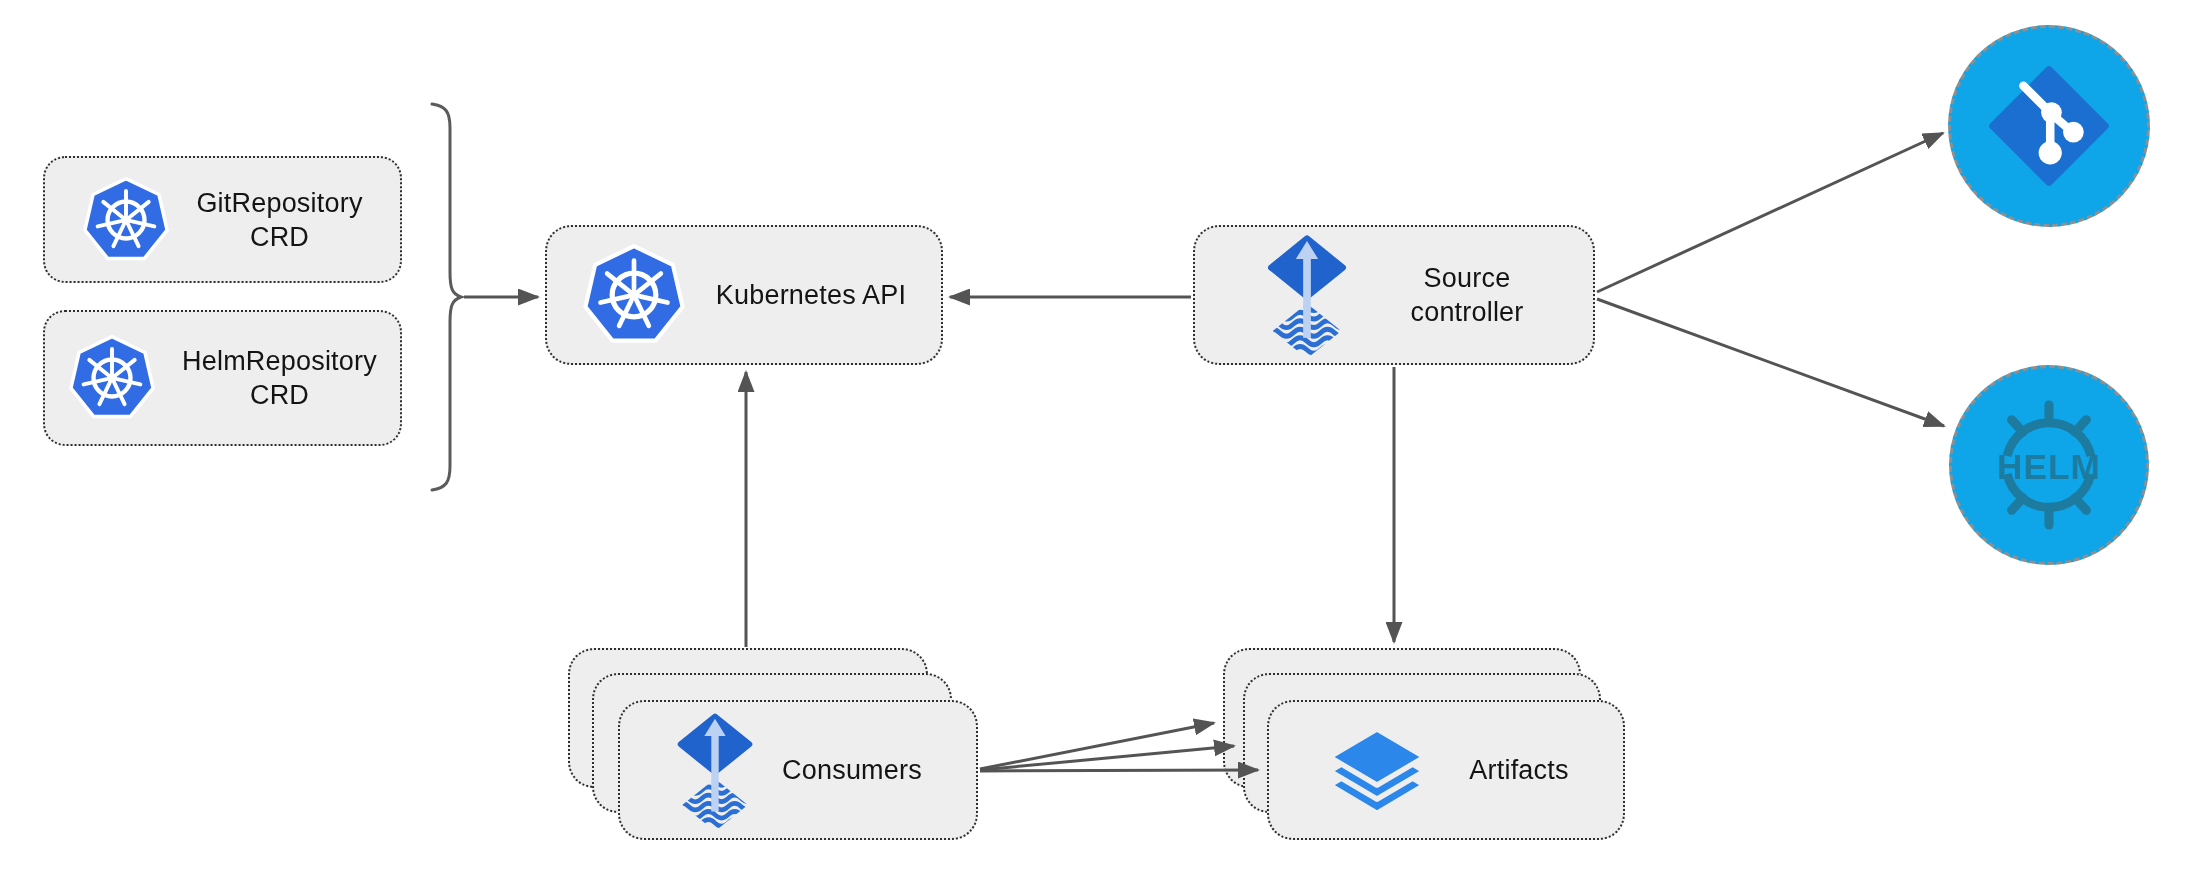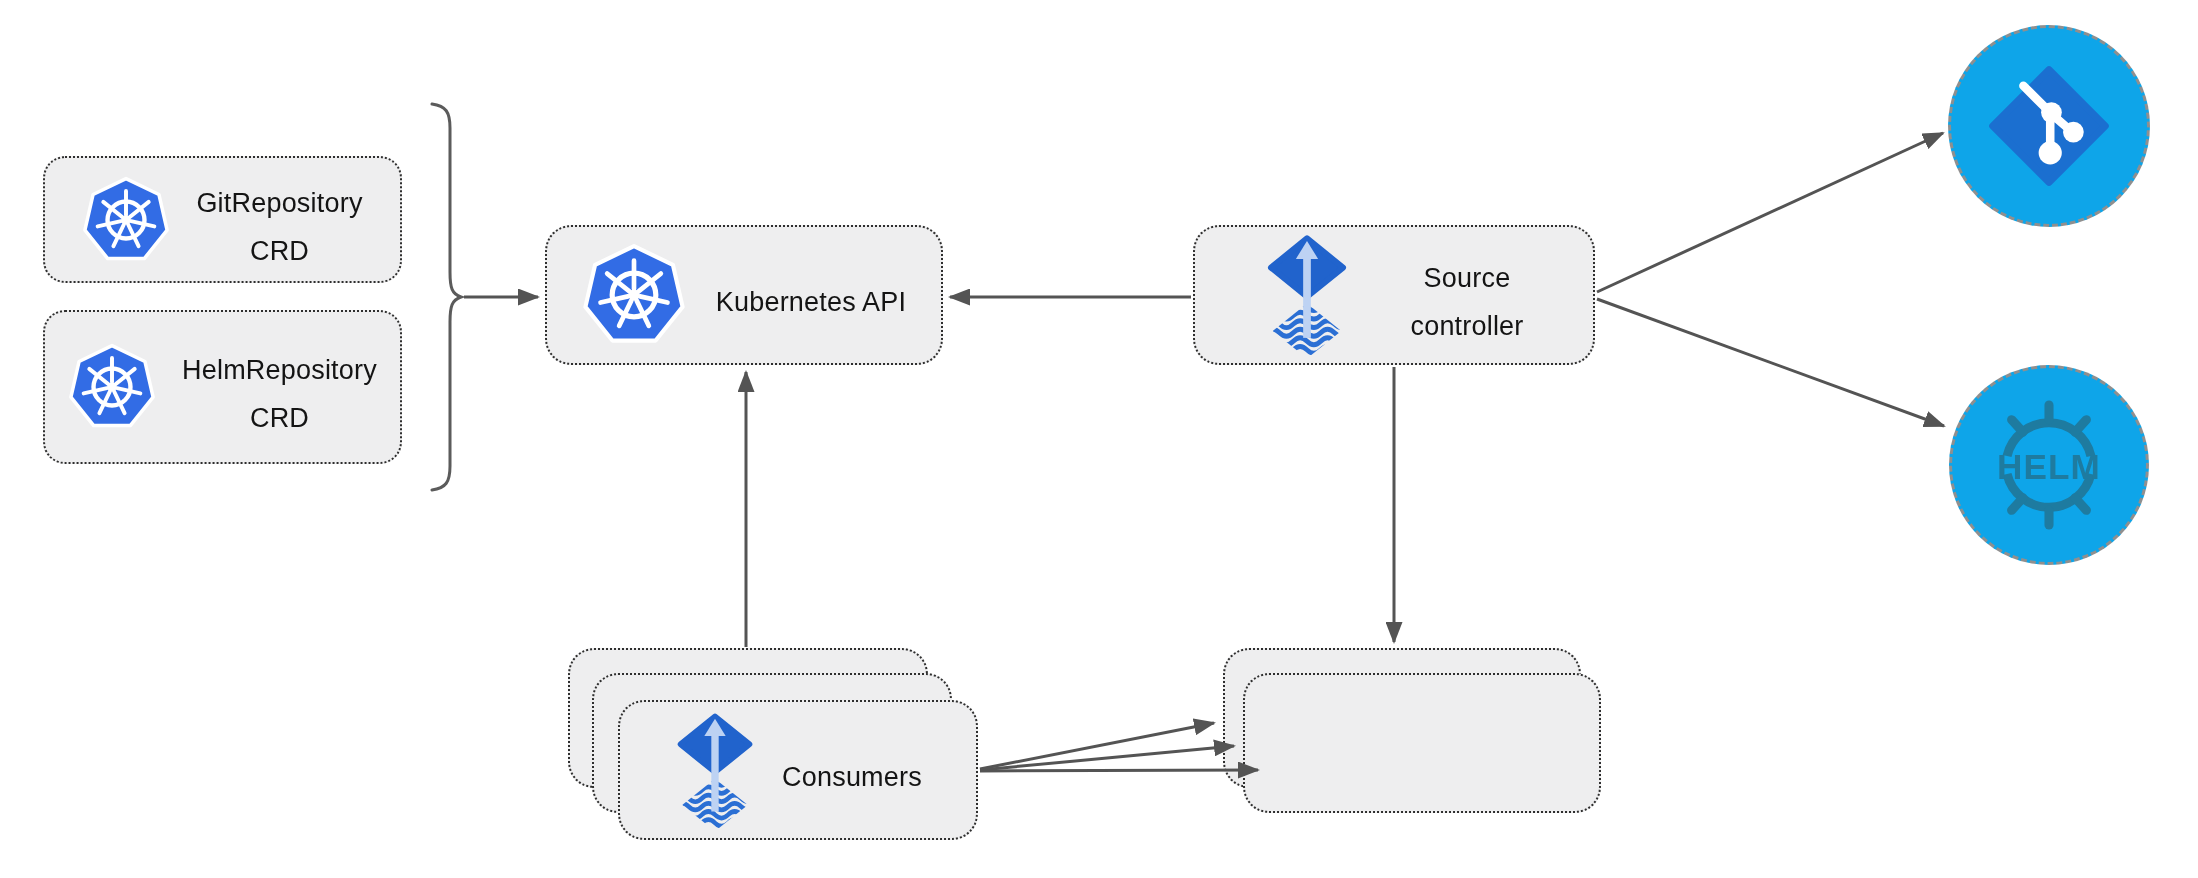--- a/index.html
+++ b/index.html
@@ -10,21 +10,21 @@
   .edges{position:absolute;left:0;top:0;width:2198px;height:878px;z-index:5;pointer-events:none;}
   .node{
     position:absolute;box-sizing:border-box;background:#eeeeef;
     border:2.5px dotted #2e2e2e;border-radius:26px;
     display:flex;align-items:center;justify-content:center;gap:26px;z-index:2;
   }
   .node.back{z-index:1;}
   .node.mid{z-index:2;}
   .node.front{z-index:3;}
   .node .label{font-size:27px;line-height:34px;text-align:center;letter-spacing:.2px;}
-  .node .label span{display:block;white-space:nowrap;margin-top:14px;}
+  .node .label span{display:block;white-space:nowrap;}
   .crd{border-radius:22px;}
   .circle-node{
     position:absolute;box-sizing:border-box;border-radius:50%;
     background:#0ea5e9;border:3px dashed #8f8f8f;
     display:flex;align-items:center;justify-content:center;z-index:2;
   }
   svg{display:block;}
 </style>
 </head>
 <body>
@@ -45,21 +45,21 @@
       </g>
       <circle cx="50" cy="50" r="21" fill="none" stroke="#ffffff" stroke-width="5"></circle>
       <circle cx="50" cy="50" r="5.5" fill="#ffffff"></circle>
     </svg>
     <div class="label">
       <span>GitRepository</span>
       <span>CRD</span>
     </div>
   </div>
 
-  <div class="node crd" style="left:43px;top:310px;width:359px;height:154px;">
+  <div class="node crd" style="left:43px;top:310px;width:359px;height:136px;">
     <svg width="88" height="88" viewBox="0 0 100 100">
       <polygon points="50,3 87.4,21 96.7,61.4 70.8,93.8 29.2,93.8 3.3,61.4 12.6,21" fill="#326ce5" stroke="#ffffff" stroke-width="4" stroke-linejoin="round"></polygon>
       <g stroke="#ffffff" stroke-width="4.5" stroke-linecap="round">
         <line x1="50" y1="44" x2="50" y2="17"></line>
         <line x1="54.7" y1="46.3" x2="75.8" y2="29.4"></line>
         <line x1="55.8" y1="51.3" x2="82.2" y2="57.3"></line>
         <line x1="52.6" y1="55.4" x2="64.3" y2="79.7"></line>
         <line x1="47.4" y1="55.4" x2="35.7" y2="79.7"></line>
         <line x1="44.2" y1="51.3" x2="17.8" y2="57.3"></line>
         <line x1="45.3" y1="46.3" x2="24.2" y2="29.4"></line>
@@ -139,20 +139,30 @@
       <line x1="50" y1="120" x2="50" y2="22" stroke="#bdd2f3" stroke-width="9"></line>
       <polygon points="50,7 37,28 63,28" fill="#bdd2f3"></polygon>
     </svg>
     <div class="label">
       <span>Consumers</span>
     </div>
   </div>
 
   <div class="node back" style="left:1223px;top:648px;width:358px;height:140px;"></div>
   <div class="node mid" style="left:1243px;top:673px;width:358px;height:140px;"></div>
+  <div class="node front" style="left:1267px;top:700px;width:358px;height:140px;gap:38px;">
+    <svg width="108" height="108" viewBox="0 0 100 100">
+      <polygon points="50,38 94,64 50,90 6,64" fill="#2b87ea" stroke="#eeeeef" stroke-width="5" stroke-linejoin="round"></polygon>
+      <polygon points="50,25 94,51 50,77 6,51" fill="#2b87ea" stroke="#eeeeef" stroke-width="5" stroke-linejoin="round"></polygon>
+      <polygon points="50,12 94,38 50,64 6,38" fill="#2b87ea" stroke="#eeeeef" stroke-width="5" stroke-linejoin="round"></polygon>
+    </svg>
+    <div class="label">
+      <span>Artifacts</span>
+    </div>
+  </div>
 
   <div class="circle-node" style="left:1948px;top:25px;width:202px;height:202px;">
     <svg width="122" height="122" viewBox="0 0 100 100">
       <polygon points="50,4 96,50 50,96 4,50" fill="#1b6fd0" stroke="#1b6fd0" stroke-width="6" stroke-linejoin="round"></polygon>
       <g stroke="#ffffff" stroke-width="7" stroke-linecap="round">
         <line x1="29" y1="17" x2="52" y2="40"></line>
         <line x1="53" y1="41" x2="68" y2="54"></line>
         <line x1="51" y1="44" x2="51" y2="70"></line>
       </g>
       <circle cx="52" cy="39" r="8.5" fill="#ffffff"></circle>

